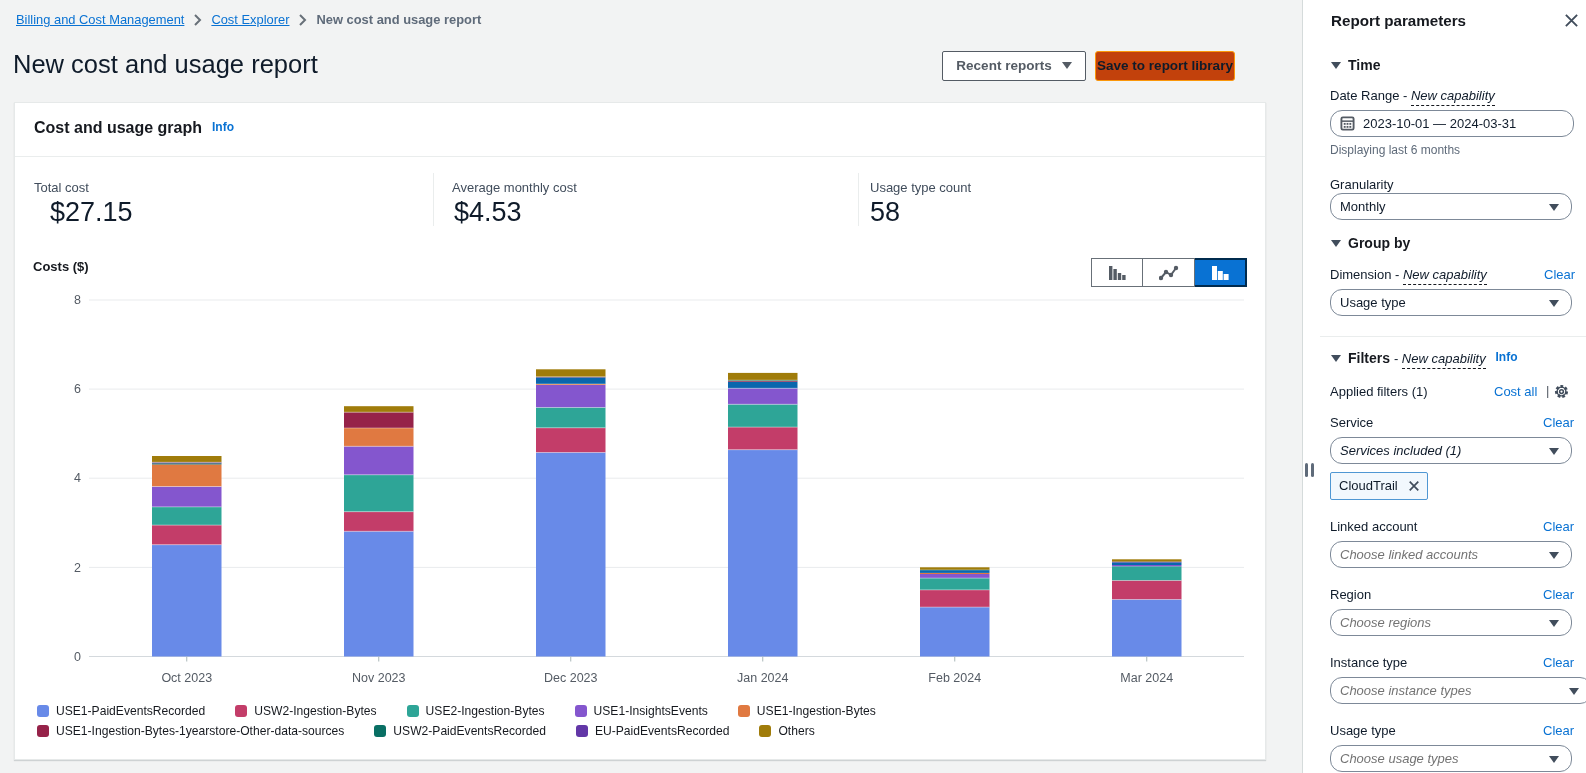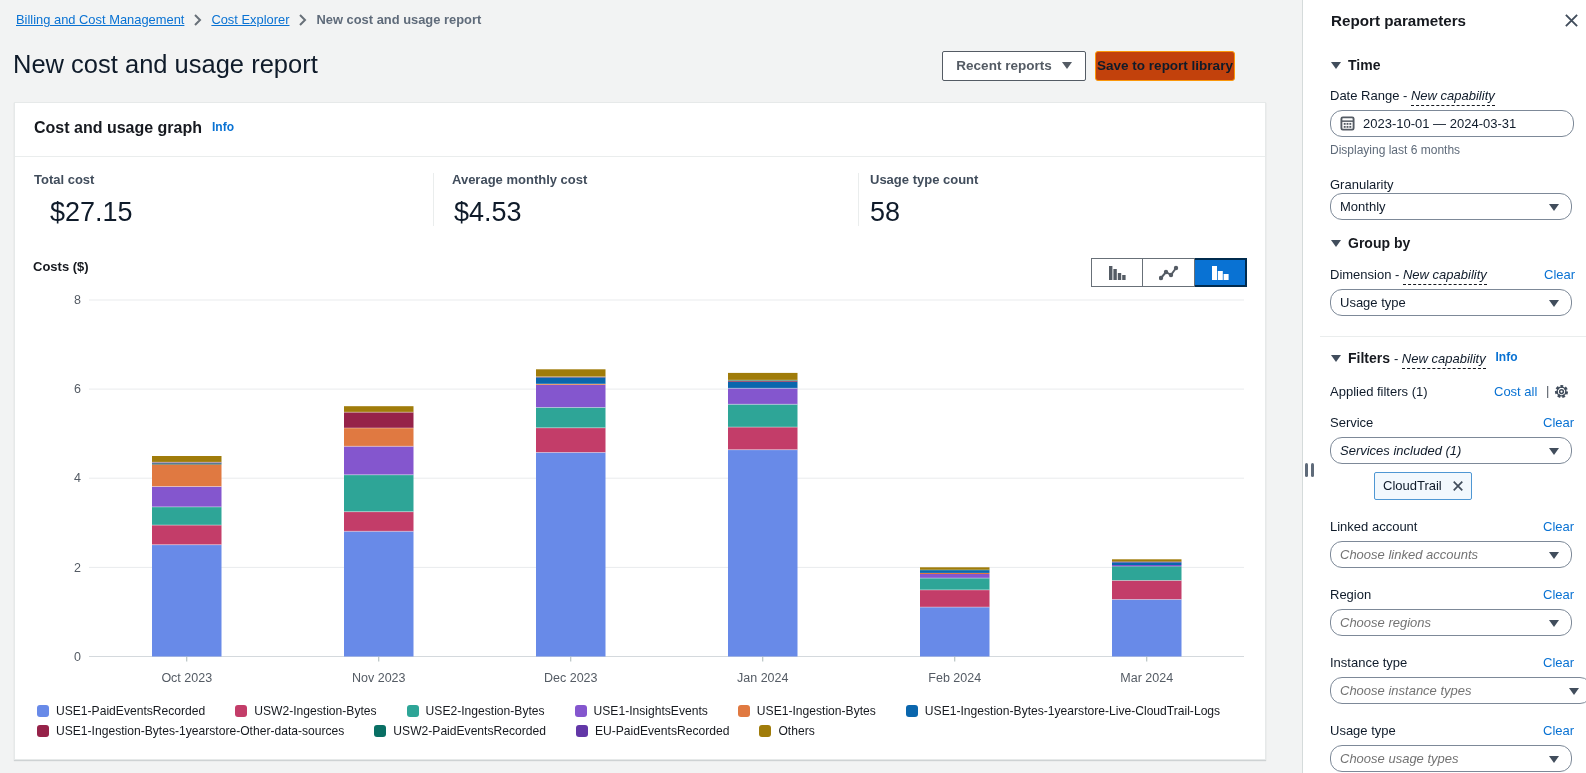--- a/index.html
+++ b/index.html
@@ -17,21 +17,21 @@
 
 .btn { position:absolute; top:51px; height:30px; border-radius:2px; font-size:13.5px; font-weight:700; text-align:center; line-height:28px; }
 .btn-normal { left:942px; width:144px; background:#fff; border:1px solid #545b64; color:#545b64; }
 .btn-primary { left:1095px; width:140px; background:#c2410c; border:1px solid #fb9709; color:#0f1b2a; line-height:28px; border-radius:3px; }
 .caret { display:inline-block; width:0; height:0; border-left:5px solid transparent; border-right:5px solid transparent; border-top:7px solid #545b64; margin-left:10px; vertical-align:1px; }
 
 .card { position:absolute; left:14px; top:102px; width:1252px; height:658px; background:#fff; border:1px solid #e6e9e9; box-shadow:0 1px 1px rgba(0,28,36,.15); }
 .card-head { height:54px; border-bottom:1px solid #eaeded; background:#fff; }
 .info-link { color:#0972d3; font-size:12px; font-weight:700; margin-left:10px; vertical-align:2px; }
 
-.stat-label { position:absolute; top:172px; font-size:13px; color:#414d5c;font-weight:bold; }
+.stat-label { position:absolute; top:180px; font-size:13px; color:#414d5c; }
 .stat-value { position:absolute; top:197px; font-size:27px; color:#0f1b2a; font-weight:400; }
 .vdiv { position:absolute; top:173px; width:1px; height:53px; background:#eaeded; }
 .costs-label { position:absolute; left:33px; top:259px; font-size:13px; font-weight:700; color:#16191f; }
 
 .seg { position:absolute; left:1091px; top:258px; display:flex; }
 .seg .cell { width:52px; height:29px; border:1px solid #687078; background:#fff; display:flex; align-items:center; justify-content:center; }
 .seg .cell + .cell { border-left:none; }
 .seg .sel { background:#0972d3; border:2px solid #002b4e; }
 
 .legend { position:absolute; left:37px; top:701px; font-size:12.1px; color:#16191f; line-height:20px; }
@@ -45,21 +45,21 @@
 .tri { display:inline-block; width:0; height:0; border-left:5.5px solid transparent; border-right:5.5px solid transparent; border-top:7.5px solid #414d5c; margin-right:7px; vertical-align:1px; }
 .sect { position:absolute; left:1331px; font-size:14px; font-weight:700; color:#414d5c; }
 .sect .t { color:#16191f; }
 .lbl { position:absolute; left:1330px; font-size:13px; color:#0f1b2a; }
 .newcap { font-style:italic; border-bottom:1px dashed #16191f; padding-bottom:2px; }
 .clear { position:absolute; font-size:13px; color:#0972d3; }
 .inputbox { position:absolute; left:1330px; width:244px; height:27px; background:#fff; border:1px solid #7d8998; border-radius:12px; font-size:13px; color:#0f1b2a; line-height:25px; padding-left:9px; }
 .ddcaret { position:absolute; right:12px; top:10px; width:0; height:0; border-left:5.5px solid transparent; border-right:5.5px solid transparent; border-top:7.5px solid #414d5c; }
 .ph { color:#737373; font-style:italic; }
 .small-gray { position:absolute; left:1330px; font-size:12px; color:#5f6b7a; }
-.chip { position:absolute; left:1330px; top:472px; height:28px; border:1.5px solid #4f97d3; background:#f2f8fd; border-radius:2px; font-size:13px; color:#0f1b2a; line-height:24px; padding:0 7px 0 8px; display:flex; align-items:center;margin-left:44px; }
+.chip { position:absolute; left:1330px; top:472px; height:28px; border:1.5px solid #4f97d3; background:#f2f8fd; border-radius:2px; font-size:13px; color:#0f1b2a; line-height:24px; padding:0 7px 0 8px; display:flex; align-items:center; }
 .divider { position:absolute; left:1320px; width:266px; height:1px; background:#eaeded; }
 .handle { position:absolute; left:1305px; top:463px; }
 .handle i { display:inline-block; width:3px; height:14px; background:#5f6b7a; border-radius:2px; margin-right:3px; }
 </style>
 </head>
 <body>
 
 <div class="crumb">
   <a href="#">Billing and Cost Management</a><svg width="9" height="12" viewBox="0 0 9 12">
       <path d="M2 1 L7 6 L2 11" fill="none" stroke="#687078" stroke-width="2"></path>
@@ -215,21 +215,20 @@
 <text x="1112.75" y="392" text-anchor="middle" font-family="Liberation Sans, sans-serif" font-size="12.5" fill="#545b64">Mar 2024</text>
 </svg>
 
 <div class="legend">
   <div class="row">
     <span class="it"><span class="sw" style="background:#688ae8"></span>USE1-PaidEventsRecorded</span>
     <span class="it"><span class="sw" style="background:#c33d69"></span>USW2-Ingestion-Bytes</span>
     <span class="it"><span class="sw" style="background:#2ea597"></span>USE2-Ingestion-Bytes</span>
     <span class="it"><span class="sw" style="background:#8456ce"></span>USE1-InsightsEvents</span>
     <span class="it"><span class="sw" style="background:#e07941"></span>USE1-Ingestion-Bytes</span>
-    <span class="it"><span class="sw" style="background:#0a66ad"></span>USE1-Ingestion-Bytes-1yearstore-Live-CloudTrail-Logs</span>
   </div>
   <div class="row">
     <span class="it"><span class="sw" style="background:#962249"></span>USE1-Ingestion-Bytes-1yearstore-Other-data-sources</span>
     <span class="it"><span class="sw" style="background:#096f64"></span>USW2-PaidEventsRecorded</span>
     <span class="it"><span class="sw" style="background:#6237a7"></span>EU-PaidEventsRecorded</span>
     <span class="it"><span class="sw" style="background:#a07c0a"></span>Others</span>
   </div>
 </div>
 
 <div class="side"></div>

